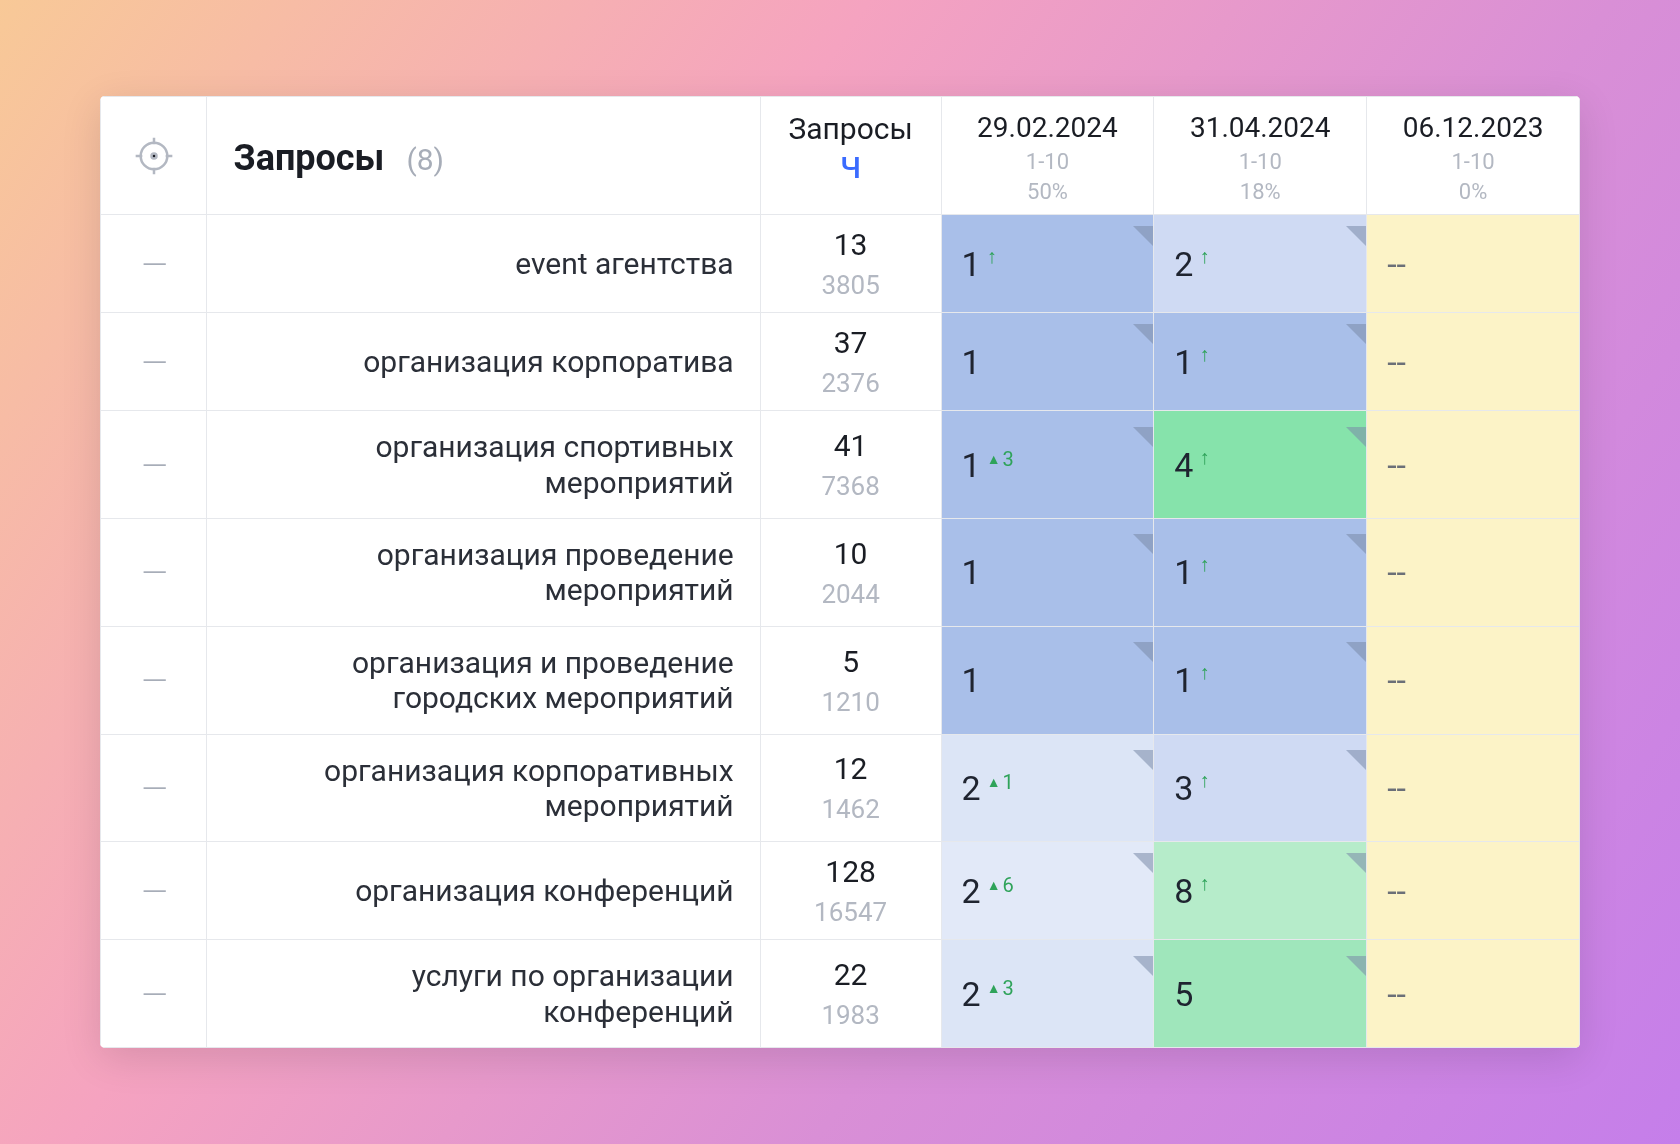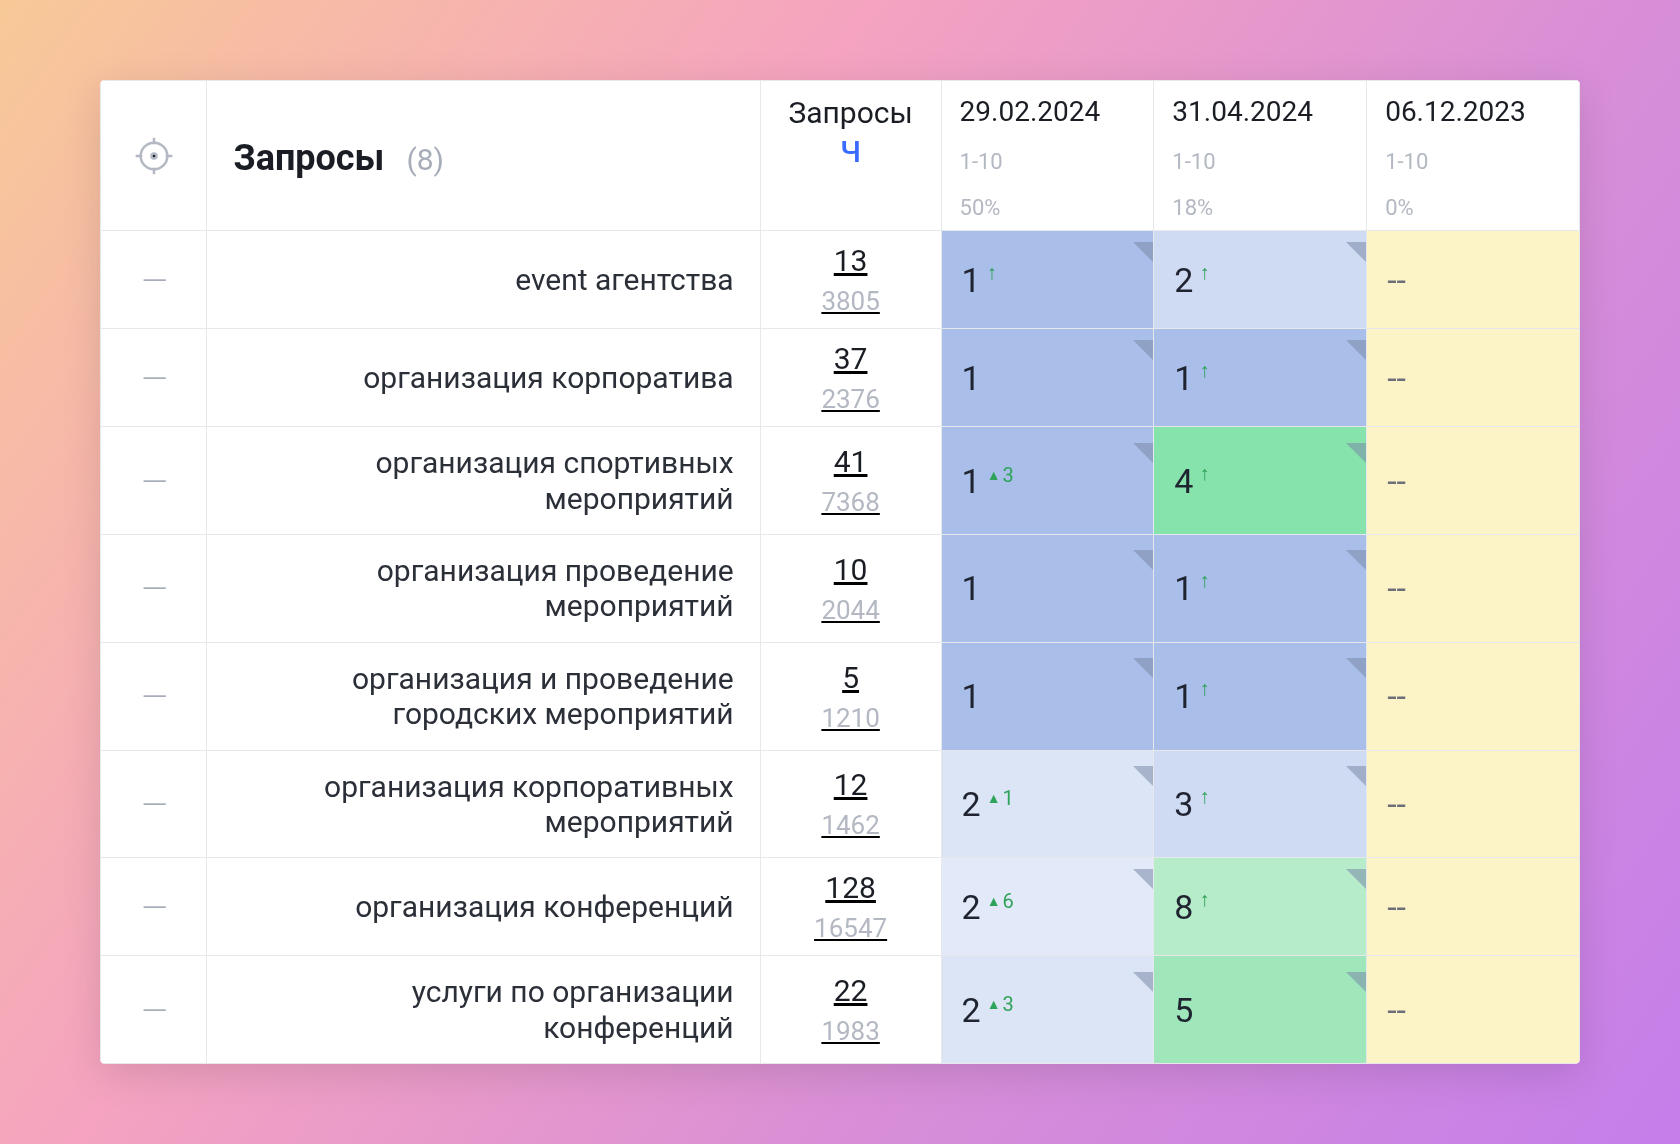--- a/index.html
+++ b/index.html
@@ -34,27 +34,27 @@
     text-align: left;
     vertical-align: top;
     height: 110px;
   }
   thead th.th-target { text-align: center; vertical-align: middle; }
   thead th.th-queries { vertical-align: middle; padding-left: 26px; }
   thead th.th-queries .title { font-size: 36px; font-weight: 700; color: #1a1d24; }
   thead th.th-queries .count { font-size: 30px; color: #a7adb8; margin-left: 18px; }
   thead th.th-freq { text-align: center; font-size: 30px; }
   thead th.th-freq .ch { display:block; color:#3a6bff; font-size:30px; margin-top:4px; font-weight:500;}
-  thead th.th-date { font-size: 28px; }
-  thead th.th-date .sub { display:block; color:#b3b8c2; font-size:22px; line-height:1.1; margin-top:22px; }
+  thead th.th-date { font-size: 28px; text-align: center; }
+  thead th.th-date .sub { display:block; color:#b3b8c2; font-size:22px; line-height:1.1; margin-top:6px; }
 
   tbody td { font-size: 30px; }
   tbody td.td-target { text-align:center; color:#a7adb8; font-size:34px; font-weight:300; }
   tbody td.td-query { padding: 18px 26px; color:#2b2f38; line-height:1.18; }
-  tbody td.td-freq { text-align:center; padding:12px 0;text-decoration:underline; }
+  tbody td.td-freq { text-align:center; padding:12px 0; }
   tbody td.td-freq .f1 { font-size:30px; color:#1a1d24; }
   tbody td.td-freq .f2 { font-size:26px; color:#b3b8c2; display:block; margin-top:8px; }
 
   tbody td.rank { padding: 0; position: relative; }
   .rank-cell {
     position:relative; width:100%; height:100%;
     display:flex; align-items:center;
     padding: 18px 20px;
     font-size: 34px; color:#1f2430;
   }

